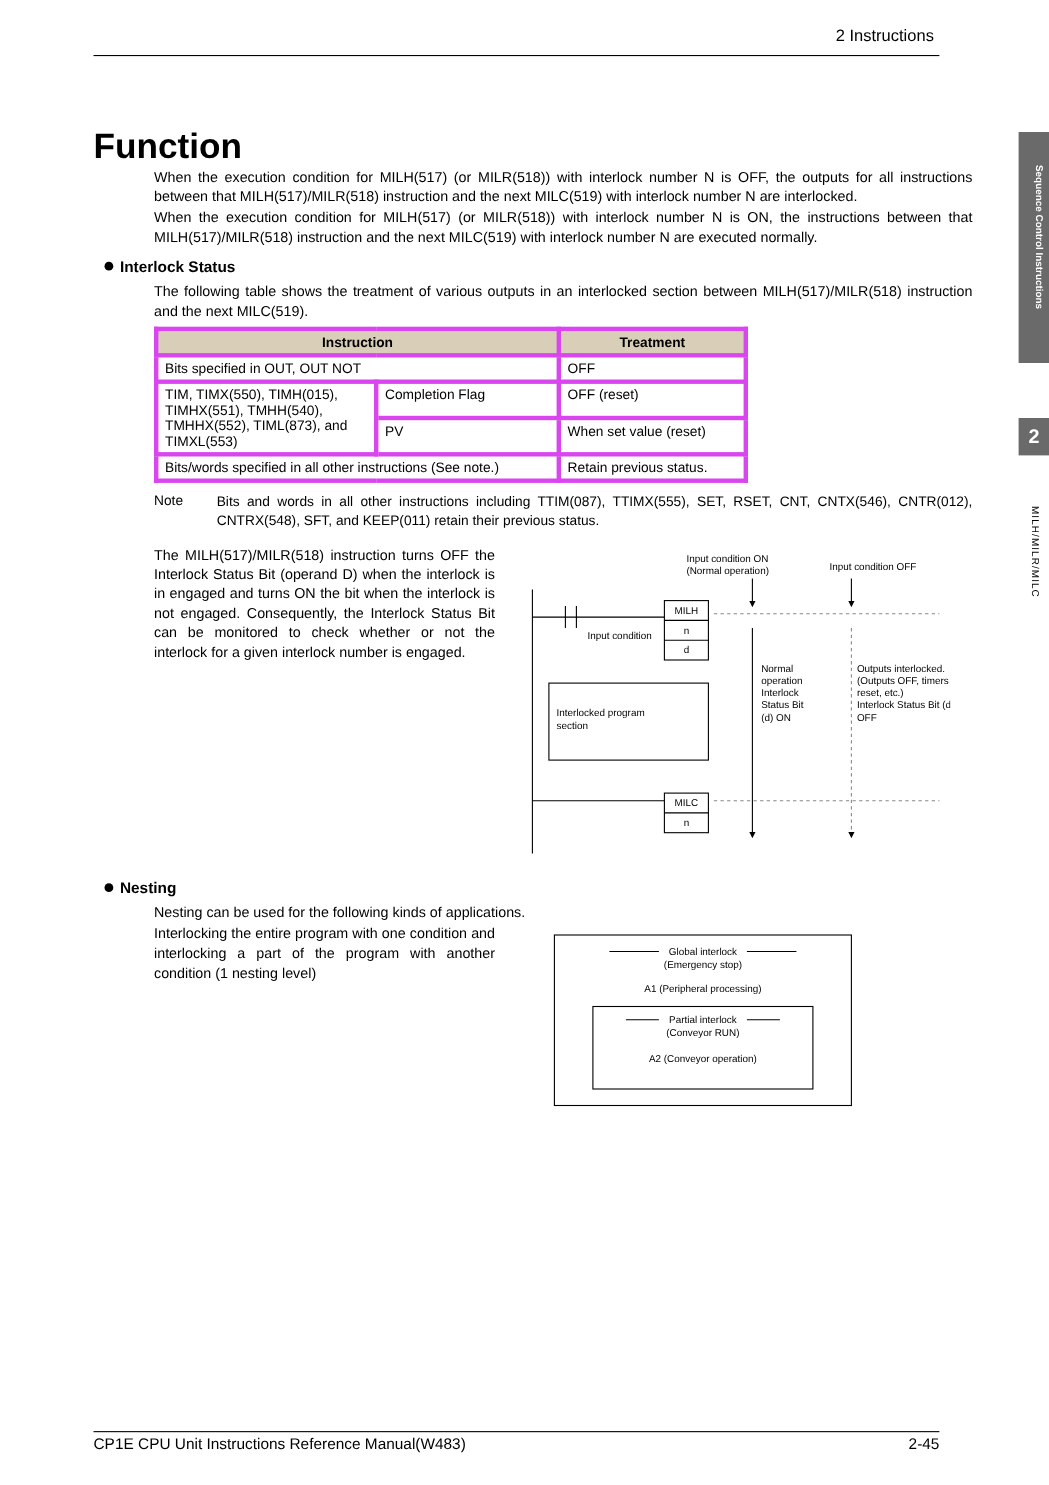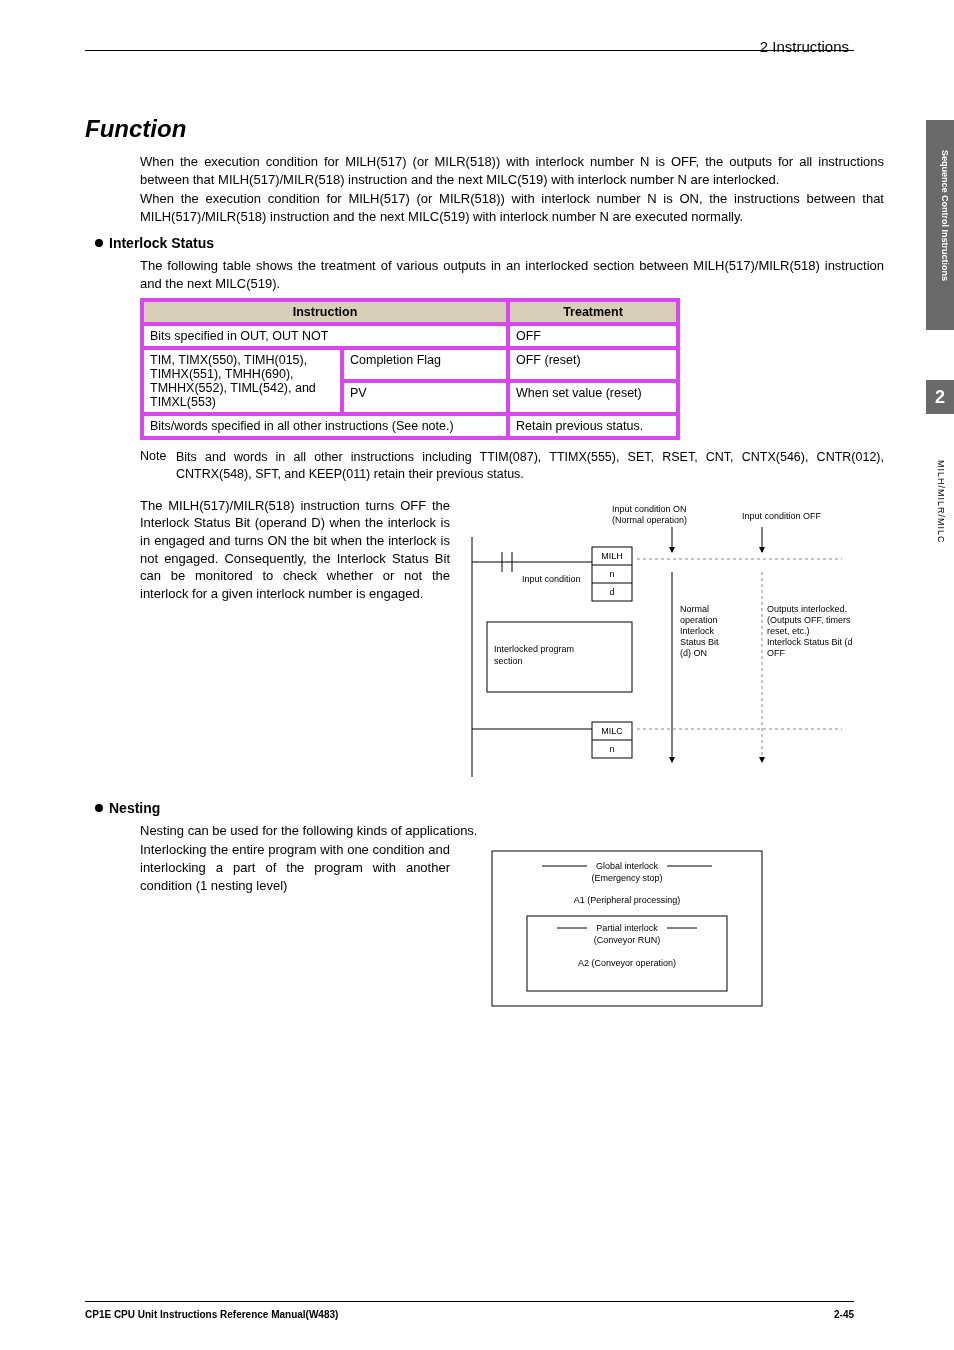--- a/index.html
+++ b/index.html
@@ -15,21 +15,21 @@
   }
   .header-line {
     position: absolute;
     top: 50px;
     left: 85px;
     right: 100px;
     border-bottom: 1px solid #000;
   }
   .header-text {
     position: absolute;
-    top: 38px;
+    top: 24px;
     right: 105px;
     font-size: 15px;
   }
   .side-tab {
     position: absolute;
     right: 0;
     top: 380px;
     width: 28px;
     height: 34px;
     background: #6a6a6a;
@@ -61,24 +61,22 @@
     position: absolute;
     right: 8px;
     top: 460px;
     writing-mode: vertical-rl;
     font-size: 9px;
     color: #000;
     letter-spacing: 1px;
   }
   .content { margin-top: 85px; }
   h1 {
-    font-size: 24px;
-    font-weight: bold;
-    margin-bottom: 10px;
-    font-style: italic;
+    font-size: 32px;
+    font-weight: bold;
   }
   .body-text {
     margin-left: 55px;
     font-size: 13px;
     line-height: 1.35;
     text-align: justify;
     margin-bottom: 2px;
   }
   .subhead {
     font-size: 14px;
@@ -117,42 +115,42 @@
   .note {
     margin-left: 55px;
     margin-top: 8px;
     font-size: 12.5px;
     line-height: 1.35;
     text-align: justify;
   }
   .note .label { font-weight: normal; }
   .note .notebody {
     display: block;
-    margin-left: 36px;
+    margin-left: 57px;
     margin-top: -16px;
   }
   .two-col {
     display: flex;
     margin-left: 55px;
     margin-top: 14px;
-    gap: 12px;
+    gap: 24px;
   }
   .two-col .left { width: 310px; font-size: 13px; line-height: 1.35; text-align: justify; }
   .two-col .right { flex: 1; position: relative; }
   .diagram1 { width: 390px; height: 290px; }
   .example-title { margin-left: 55px; margin-top: 4px; font-size: 13px; margin-bottom: 8px; }
   .footer {
     position: absolute;
     bottom: 30px;
     left: 85px;
     right: 100px;
     display: flex;
     justify-content: space-between;
-    font-size: 10px;
-    font-weight: bold;
+    font-size: 14px;
+    font-weight: normal;
   }
   .footer-line {
     position: absolute;
     bottom: 48px;
     left: 85px;
     right: 100px;
     border-top: 1px solid #000;
   }
   svg text { font-family: Arial, Helvetica, sans-serif; }
 </style>
@@ -181,21 +179,21 @@
     <tbody>
         <tr>
       <th colspan="2">Instruction</th>
       <th style="width:170px">Treatment</th>
     </tr>
     <tr>
       <td colspan="2">Bits specified in OUT, OUT NOT</td>
       <td>OFF</td>
     </tr>
     <tr>
-      <td rowspan="2" style="width:200px">TIM, TIMX(550), TIMH(015), TIMHX(551), TMHH(690), TMHHX(552), TIML(542), and TIMXL(553)</td>
+      <td rowspan="2" style="width:200px">TIM, TIMX(550), TIMH(015), TIMHX(551), TMHH(540), TMHHX(552), TIML(873), and TIMXL(553)</td>
       <td>Completion Flag</td>
       <td>OFF (reset)</td>
     </tr>
     <tr>
       <td>PV</td>
       <td>When set value (reset)</td>
     </tr>
     <tr>
       <td colspan="2">Bits/words specified in all other instructions (See note.)</td>
       <td>Retain previous status.</td>

